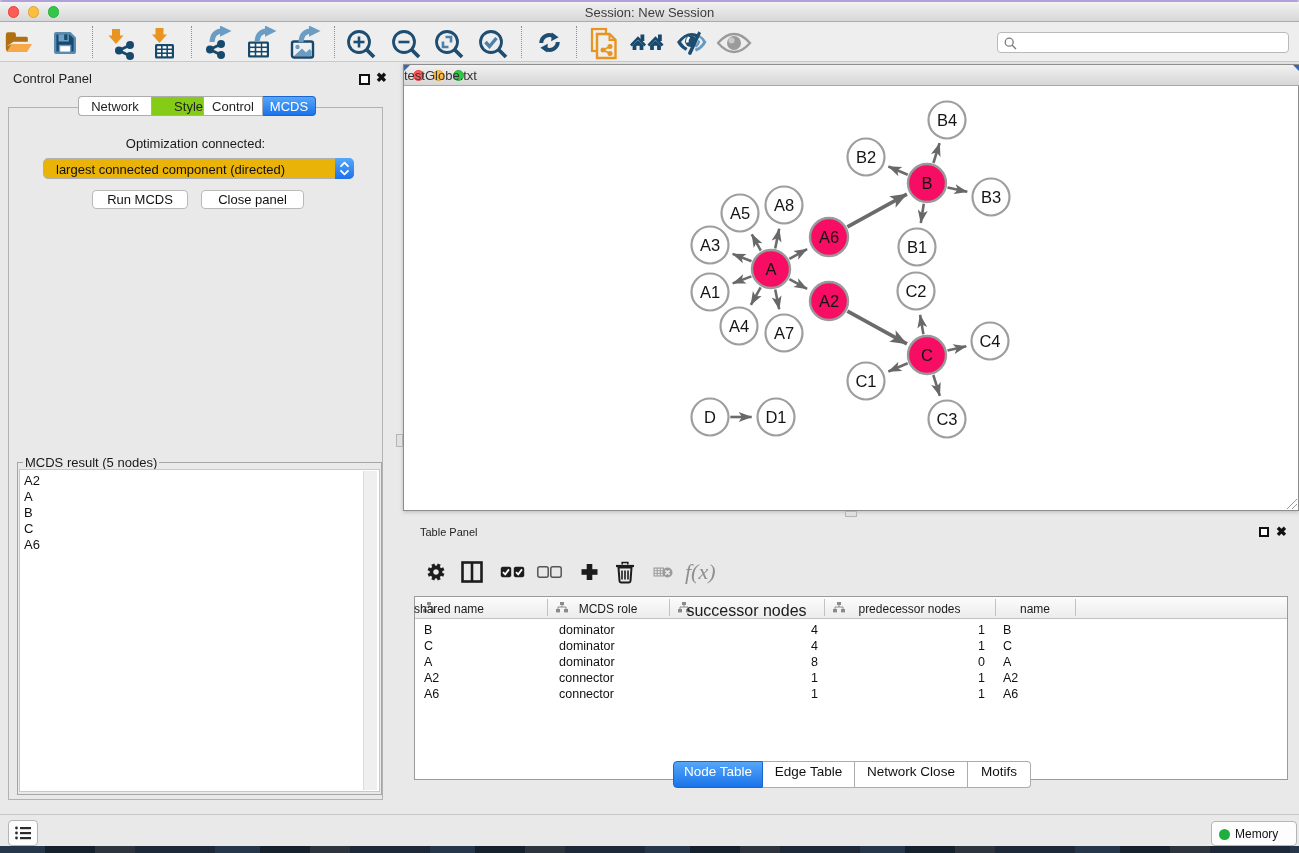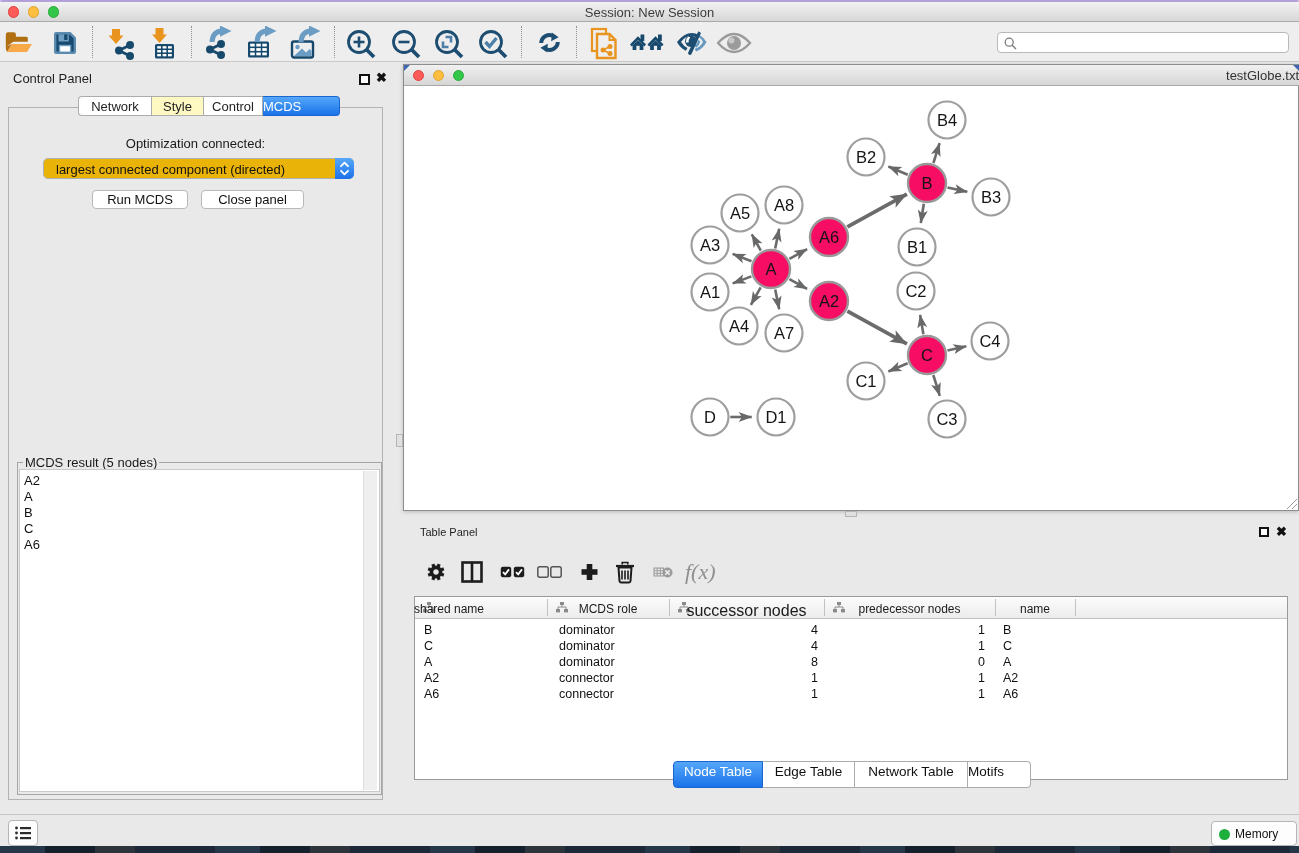--- a/index.html
+++ b/index.html
@@ -182,23 +182,23 @@
 </div>
 
 <div class="abs" style="left:13px;top:71px;font-size:13px;color:#1f1f1f">Control Panel</div>
 <div class="abs" style="left:359px;top:74px;width:11px;height:11px;border:2px solid #111;background:#fff"></div>
 <div class="abs" style="left:376px;top:70px;font-size:13px;font-weight:bold;color:#111">✖</div>
 
 <div class="abs" style="left:8px;top:107px;width:375px;height:693px;border:1px solid #b2b2b2;background:#e9e9e9"></div>
 
 <div class="abs" style="left:78px;top:96px;height:20px;display:flex;font-size:13px">
   <div style="width:73px;background:#fff;border:1px solid #acacac;border-right:none;border-radius:4px 0 0 4px;text-align:center;line-height:19px;color:#222">Network</div>
-  <div style="width:52px;background:#fef9c3;border:1px solid #acacac;border-right:none;text-align:center;line-height:19px;color:#222">Style</div>
+  <div style="width:52px;background:#84cc16;border:1px solid #acacac;border-right:none;text-align:right;line-height:19px;color:#222">Style</div>
   <div style="width:60px;background:#fff;border:1px solid #acacac;text-align:center;line-height:19px;color:#222">Control</div>
-  <div style="width:77px;background:linear-gradient(#55a7f9,#1a73e9);border:1px solid #1a66d0;border-left:none;border-radius:0 4px 4px 0;line-height:19px;color:#fff">MCDS</div>
+  <div style="width:53px;background:linear-gradient(#55a7f9,#1a73e9);border:1px solid #1a66d0;border-left:none;border-radius:0 4px 4px 0;text-align:center;line-height:19px;color:#fff">MCDS</div>
 </div>
 
 <div class="abs" style="left:8px;top:136px;width:375px;text-align:center;font-size:13px;color:#1a1a1a">Optimization connected:</div>
 
 <div class="abs" style="left:43px;top:158px;width:311px;height:21px;background:#eab308;border:1px solid #b0b0b0;border-radius:5px">
   <div style="position:absolute;left:12px;top:3px;font-size:13px;color:#111">largest connected component (directed)</div>
   <div style="position:absolute;right:-1px;top:-1px;width:19px;height:21px;background:linear-gradient(#57a8f9,#1d71ea);border-radius:0 5px 5px 0">
     <svg width="19" height="21" viewBox="0 0 19 21">
         <path d="M6 8.2 L9.5 4.6 L13 8.2" fill="none" stroke="#fff" stroke-width="1.8" stroke-linecap="round" stroke-linejoin="round"></path>
         <path d="M6 12.8 L9.5 16.4 L13 12.8" fill="none" stroke="#fff" stroke-width="1.8" stroke-linecap="round" stroke-linejoin="round"></path>
@@ -215,21 +215,21 @@
 <div class="abs" style="left:19px;top:469px;width:361px;height:323px;background:#fff;border:1px solid #c9c9c9">
   <div style="position:absolute;left:4px;top:3px;font-size:13px;color:#111;line-height:16px">A2<br>A<br>B<br>C<br>A6</div>
   <div style="position:absolute;right:2px;top:1px;width:14px;height:319px;background:#efefef;border-left:1px solid #dcdcdc"></div>
 </div>
 
 <div class="abs" style="left:403px;top:64px;width:896px;height:447px;border:1px solid #8d8d8d;background:#fff;box-shadow:0 1px 4px rgba(0,0,0,0.2)"></div>
 <div class="abs" style="left:404px;top:65px;width:895px;height:21px;background:linear-gradient(#f1f1f1,#d6d6d6);border-bottom:1px solid #a8a8a8"></div>
 <div class="tl" style="left:412.5px;top:69.5px;background:#fc5b57;border:0.5px solid #e2423e"></div>
 <div class="tl" style="left:432.5px;top:69.5px;background:#fcbe3f;border:0.5px solid #e0a433"></div>
 <div class="tl" style="left:452.5px;top:69.5px;background:#33c649;border:0.5px solid #2aad3c"></div>
-<div class="abs" style="left:404px;top:68px;width:895px;text-align:right;font-size:13px;color:#333">testGlobe.txt</div>
+<div class="abs" style="left:404px;top:68px;width:895px;text-align:left;font-size:13px;color:#333">testGlobe.txt</div>
 
 <svg class="abs" style="left:404px;top:65px" width="6" height="6">
     <path d="M0,0 L6,0 L0,6 z" fill="#3f66b0"></path>
   </svg>
 <svg class="abs" style="left:1293px;top:65px" width="6" height="6">
     <path d="M0,0 L6,0 L6,6 z" fill="#3f66b0"></path>
   </svg>
 
 <svg width="895" height="424" style="position:absolute;left:404px;top:86px">
 <defs>
@@ -423,22 +423,22 @@
 <div class="abs" style="left:1003px;top:671px;font-size:12.5px;color:#111">A2</div>
 <div class="abs" style="left:424px;top:687px;font-size:12.5px;color:#111">A6</div>
 <div class="abs" style="left:559px;top:687px;font-size:12.5px;color:#111">connector</div>
 <div class="abs" style="left:669px;top:687px;width:149px;text-align:right;font-size:12.5px;color:#111">1</div>
 <div class="abs" style="left:824px;top:687px;width:161px;text-align:right;font-size:12.5px;color:#111">1</div>
 <div class="abs" style="left:1003px;top:687px;font-size:12.5px;color:#111">A6</div>
 
 <div class="abs" style="left:673px;top:761px;height:27px;display:flex;font-size:13.5px">
   <div style="width:90px;background:linear-gradient(#55a7f9,#1a73e9);border:1px solid #1a66d0;border-radius:4px 0 0 4px;text-align:center;line-height:20px;color:#fff">Node Table</div>
   <div style="width:92px;background:#fff;border:1px solid #acacac;border-left:none;text-align:center;line-height:20px;color:#111">Edge Table</div>
-  <div style="width:113px;background:#fff;border:1px solid #acacac;border-left:none;text-align:center;line-height:20px;color:#111">Network Table</div>
-  <div style="width:63px;background:#fff;border:1px solid #acacac;border-left:none;border-radius:0 4px 4px 0;line-height:20px;color:#111">Motifs</div>
+  <div style="width:113px;background:#fff;border:1px solid #acacac;border-left:none;text-align:center;line-height:20px;color:#111">Network Close</div>
+  <div style="width:63px;background:#fff;border:1px solid #acacac;border-left:none;border-radius:0 4px 4px 0;text-align:center;line-height:20px;color:#111">Motifs</div>
 </div>
 
 <div class="abs" style="left:0;top:814px;width:1299px;height:1px;background:#c6c6c6"></div>
 <div class="abs" style="left:8px;top:820px;width:30px;height:26px;background:#fdfdfd;border:1px solid #b5b5b5;border-radius:4px">
   <svg width="16" height="14" style="position:absolute;left:6px;top:5px" viewBox="0 0 16 14">
     <circle cx="1.5" cy="2" r="1.4" fill="#2b2b2b"></circle>
       <rect x="5" y="1" width="11" height="2.2" fill="#2b2b2b"></rect>
     <circle cx="1.5" cy="7" r="1.4" fill="#2b2b2b"></circle>
       <rect x="5" y="6" width="11" height="2.2" fill="#2b2b2b"></rect>
     <circle cx="1.5" cy="12" r="1.4" fill="#2b2b2b"></circle>

